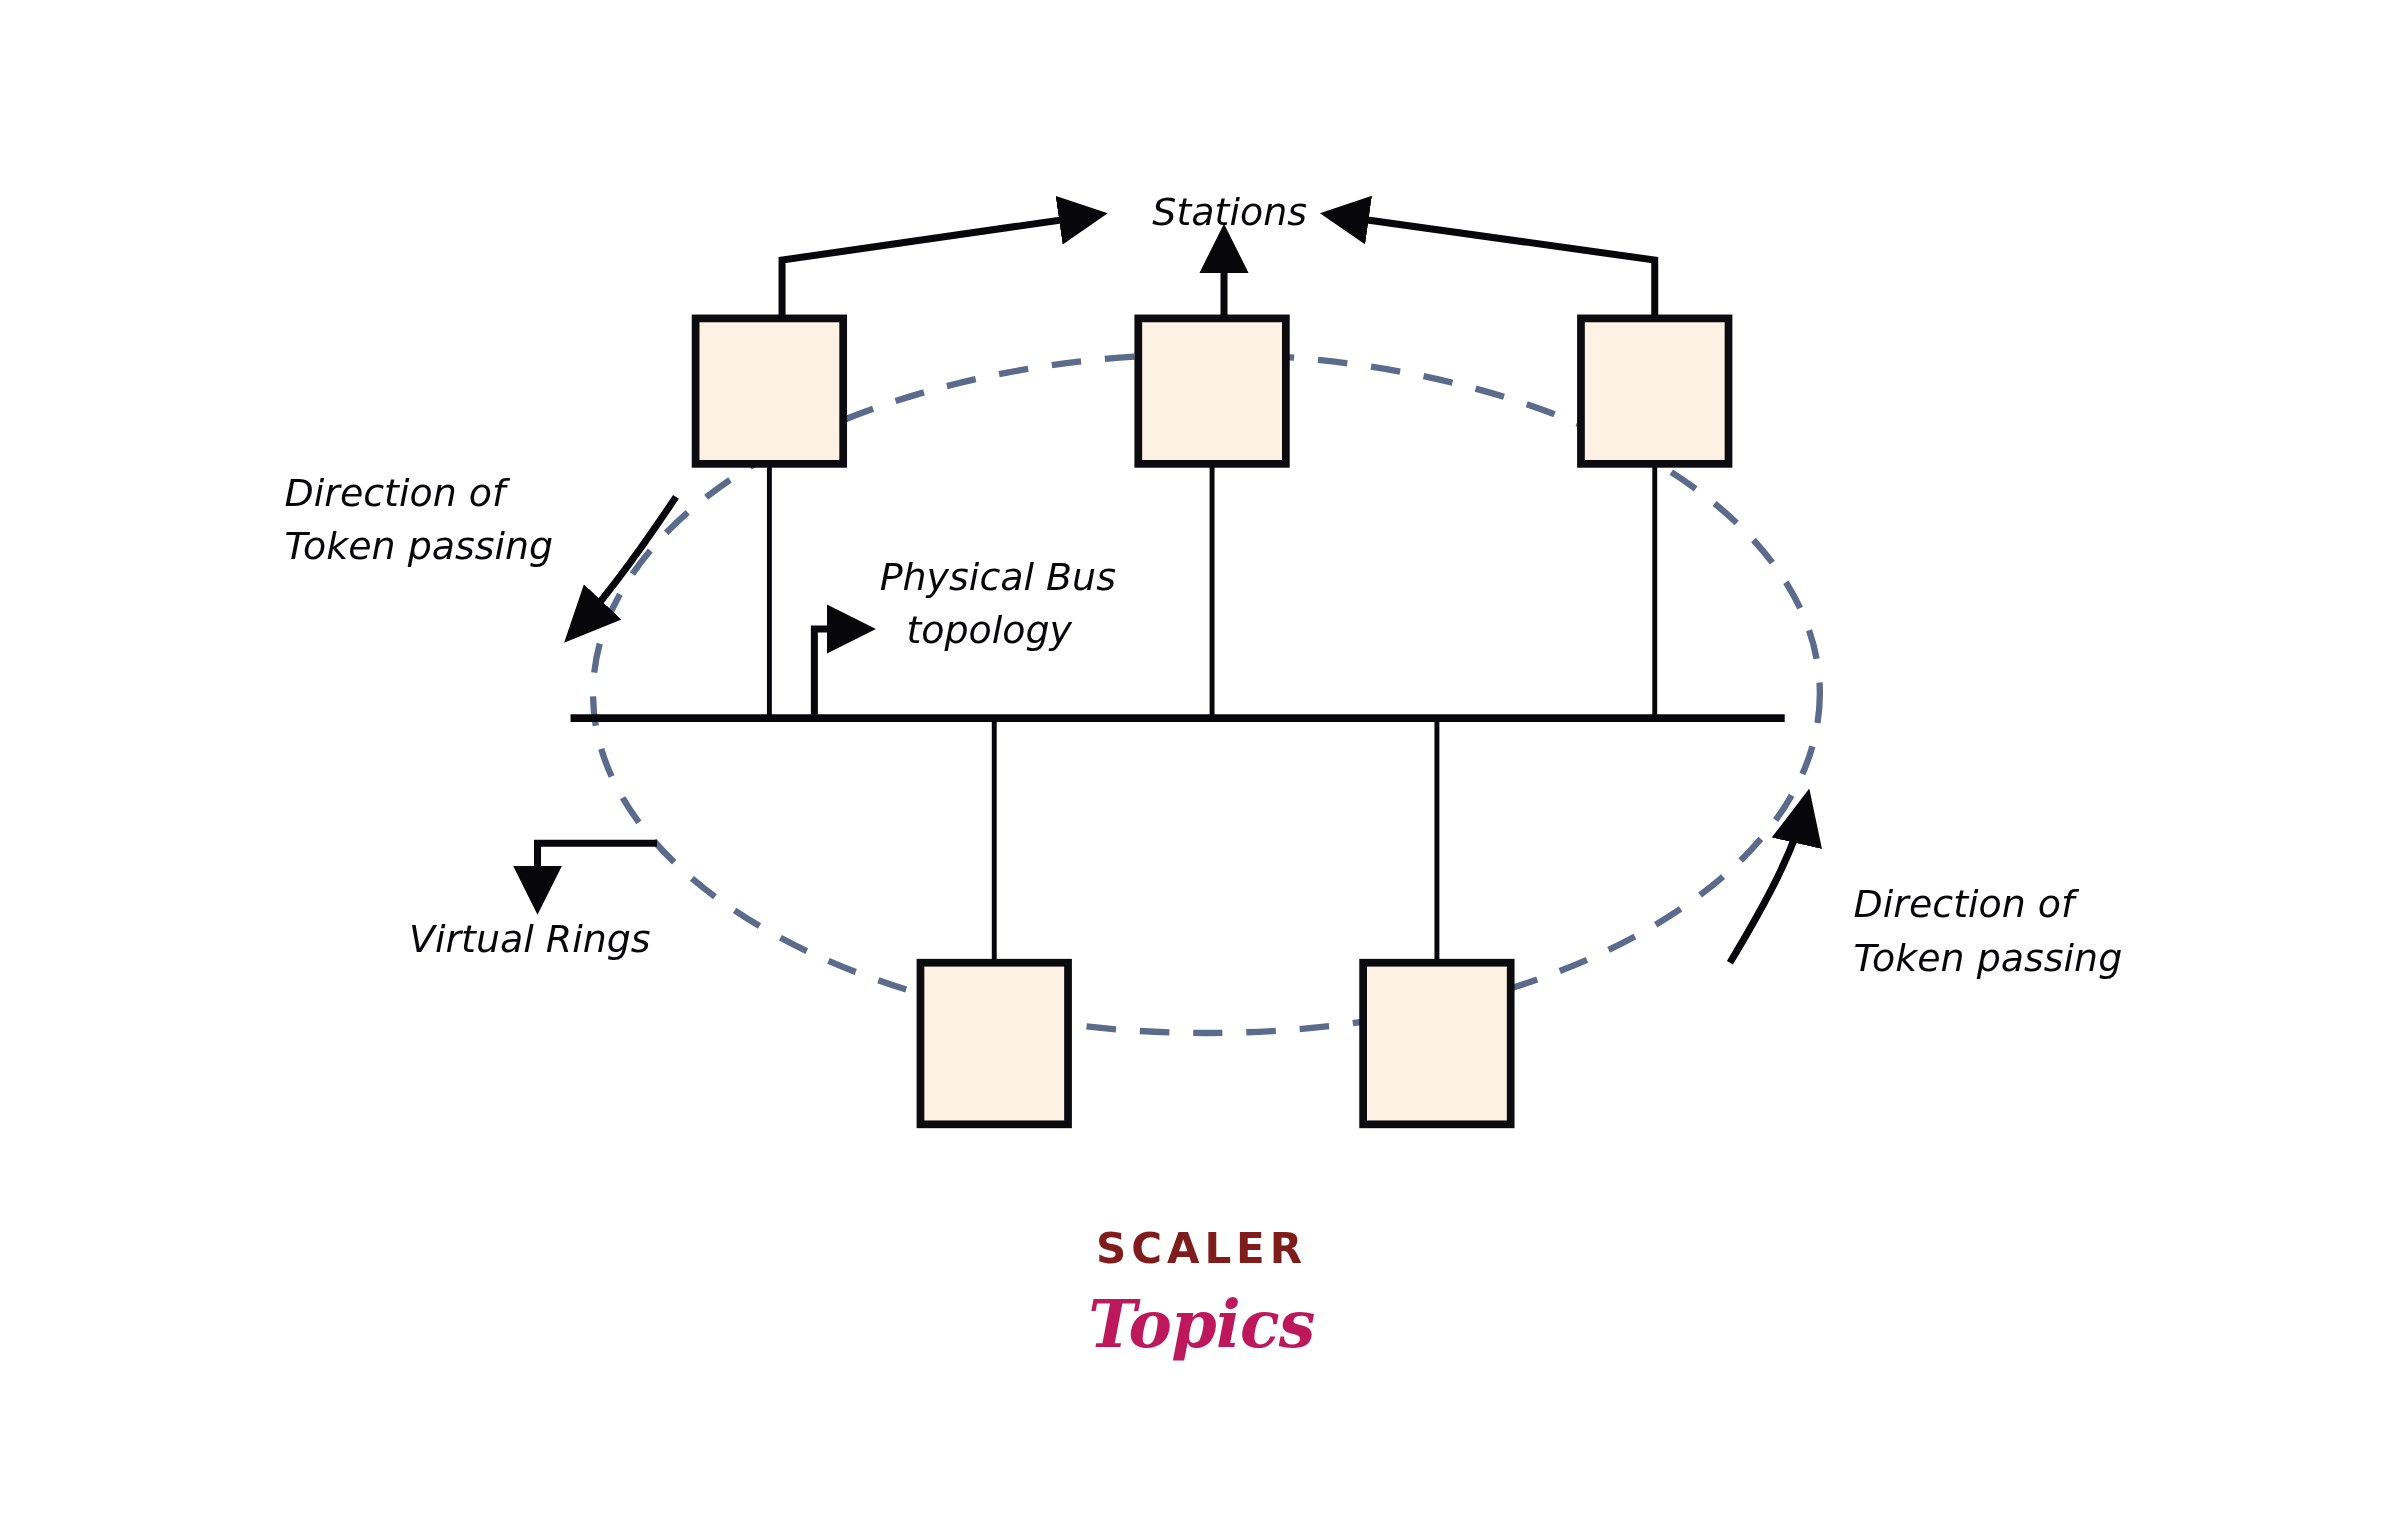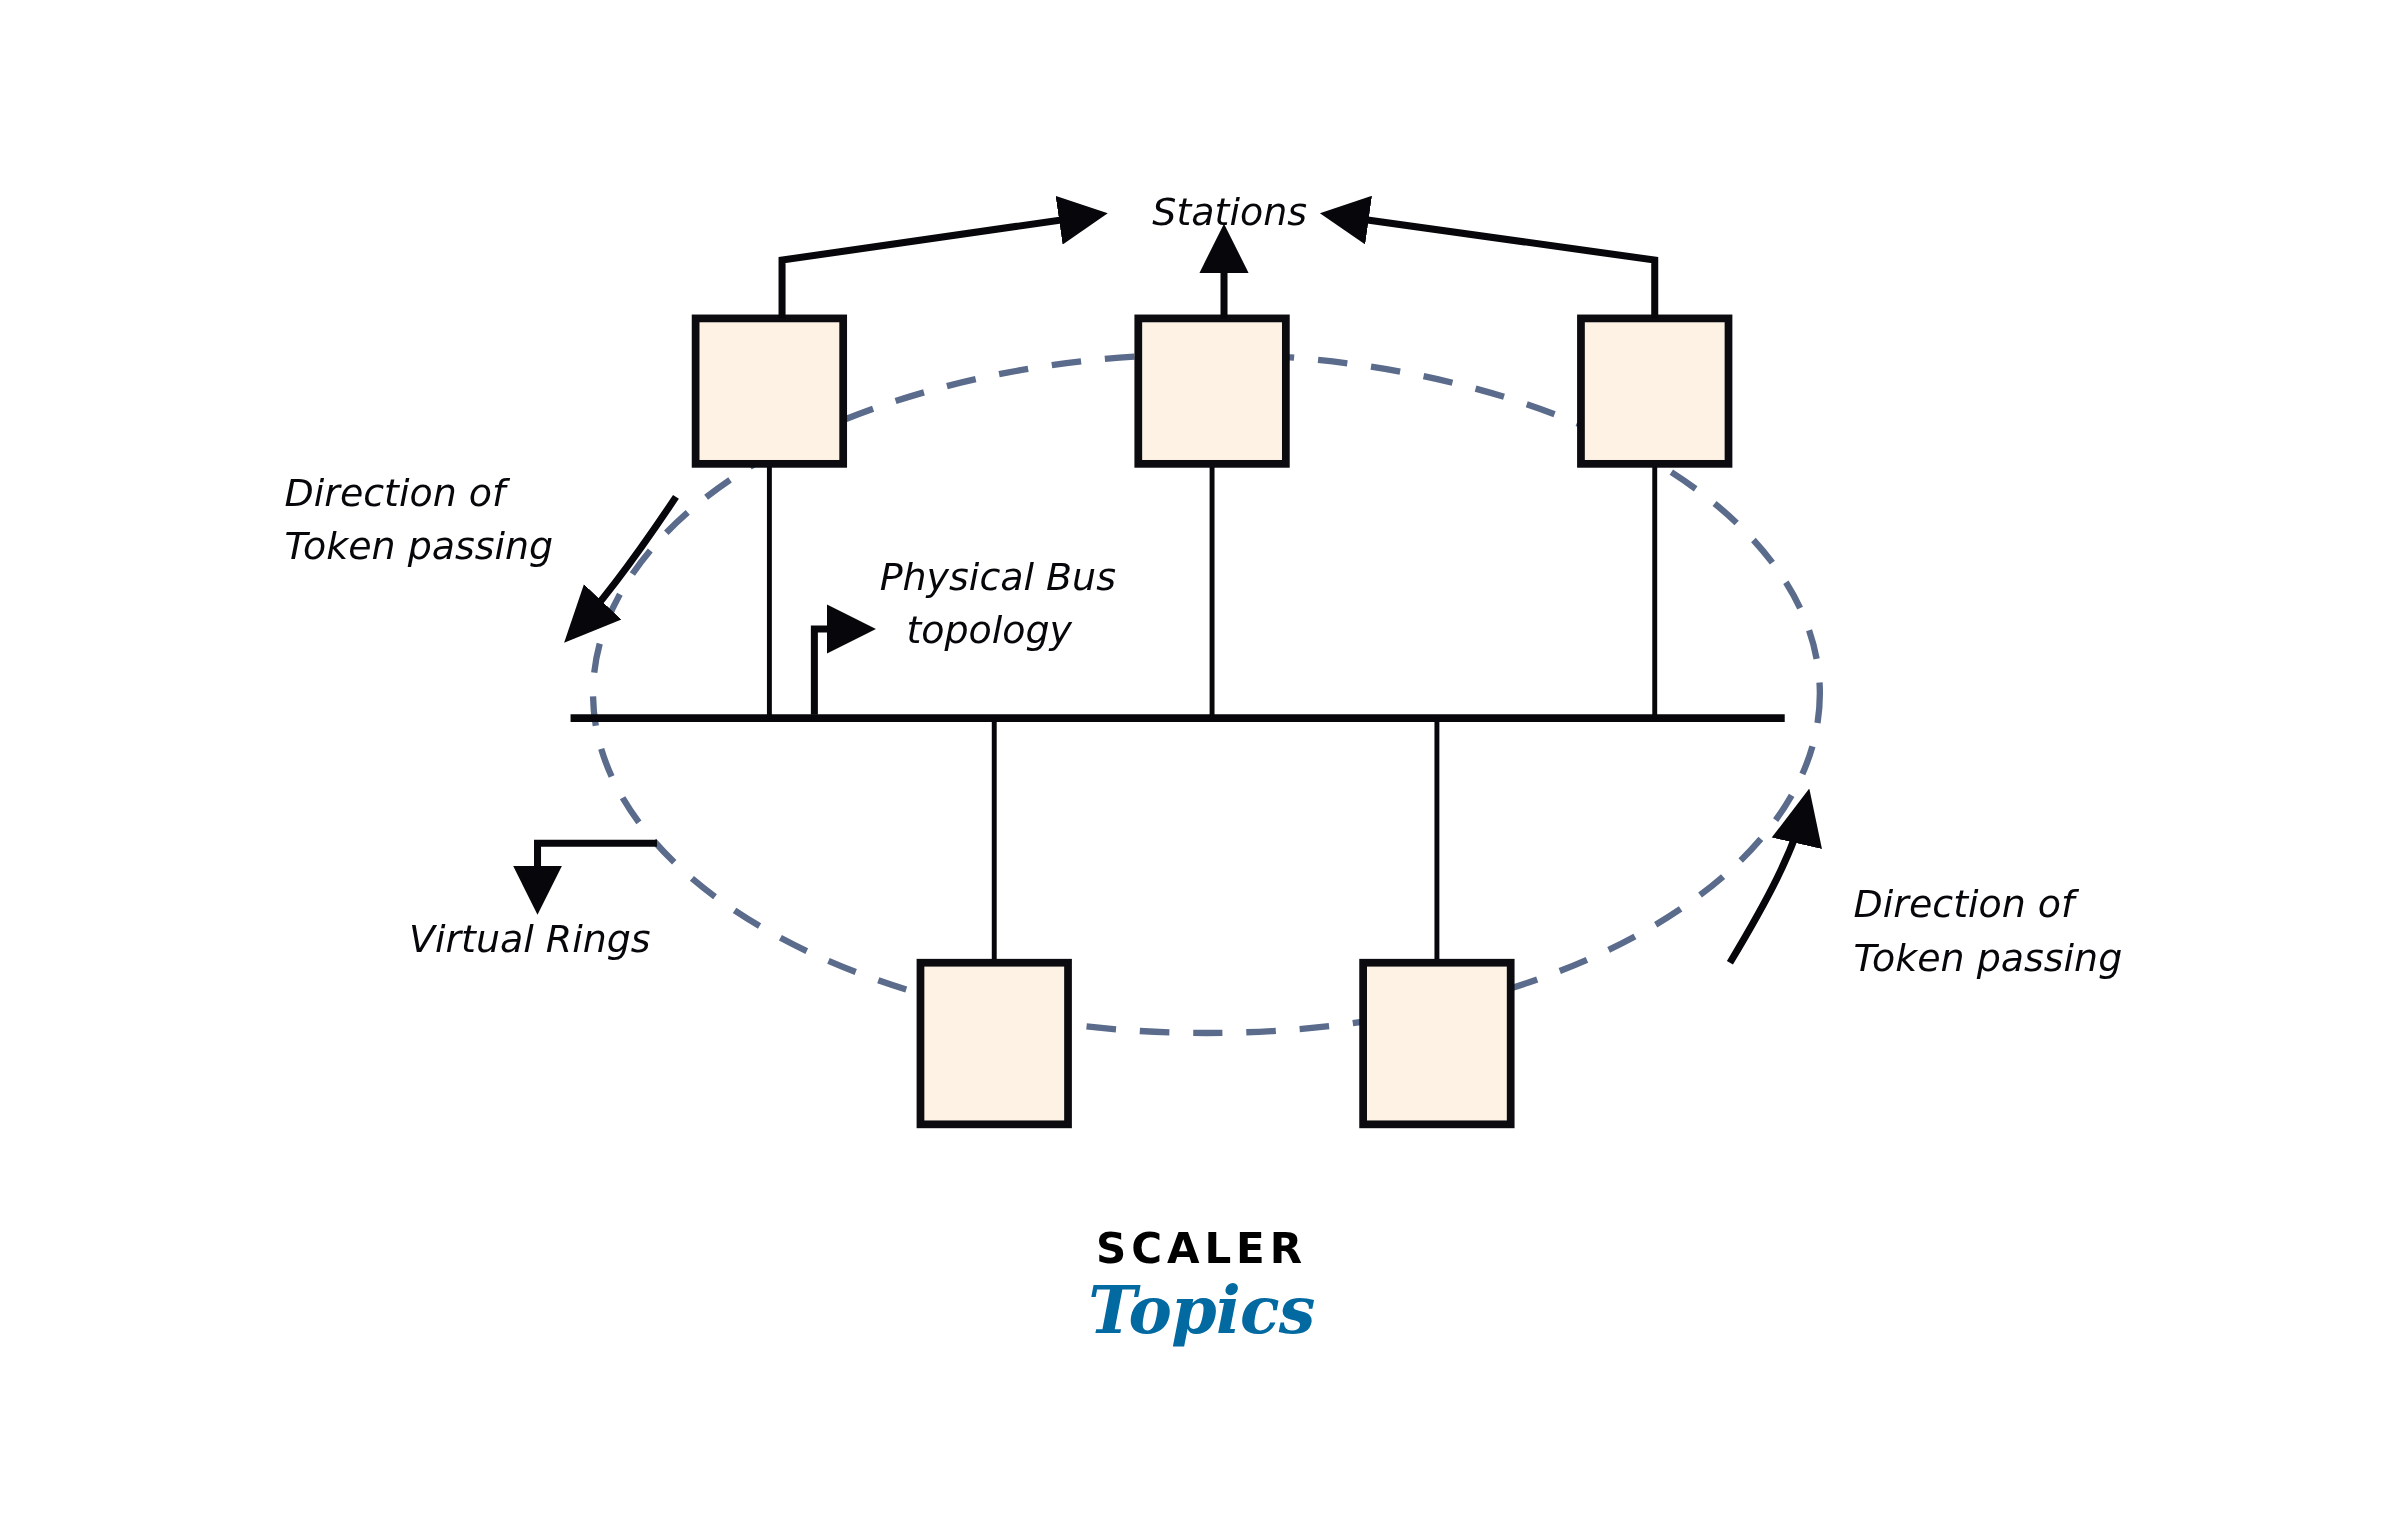--- a/index.html
+++ b/index.html
@@ -41,33 +41,33 @@
     top: 1228px;
     width: 323px;
     height: 176px;
     text-align: center;
   }
   .logo-scaler {
     font-family: "DejaVu Sans", sans-serif;
     font-weight: bold;
     font-size: 42px;
     letter-spacing: 4.9px;
-    color: #000000;
+    color: #7f1d1d;
     line-height: 1;
     display: block;
   }
   .logo-topics {
     font-family: "DejaVu Serif", serif;
     font-style: italic;
     font-weight: bold;
     font-size: 65px;
-    color: #0369a1;
+    color: #be185d;
     line-height: 1.05;
     display: block;
-    margin-top: 6px;
+    margin-top: 20px;
     letter-spacing: -0.7px;
   }
 </style>
 </head>
 <body>
 
 <div id="stage">
 
   <svg class="diagram" viewBox="0 0 3400 2190" xmlns="http://www.w3.org/2000/svg">
 

